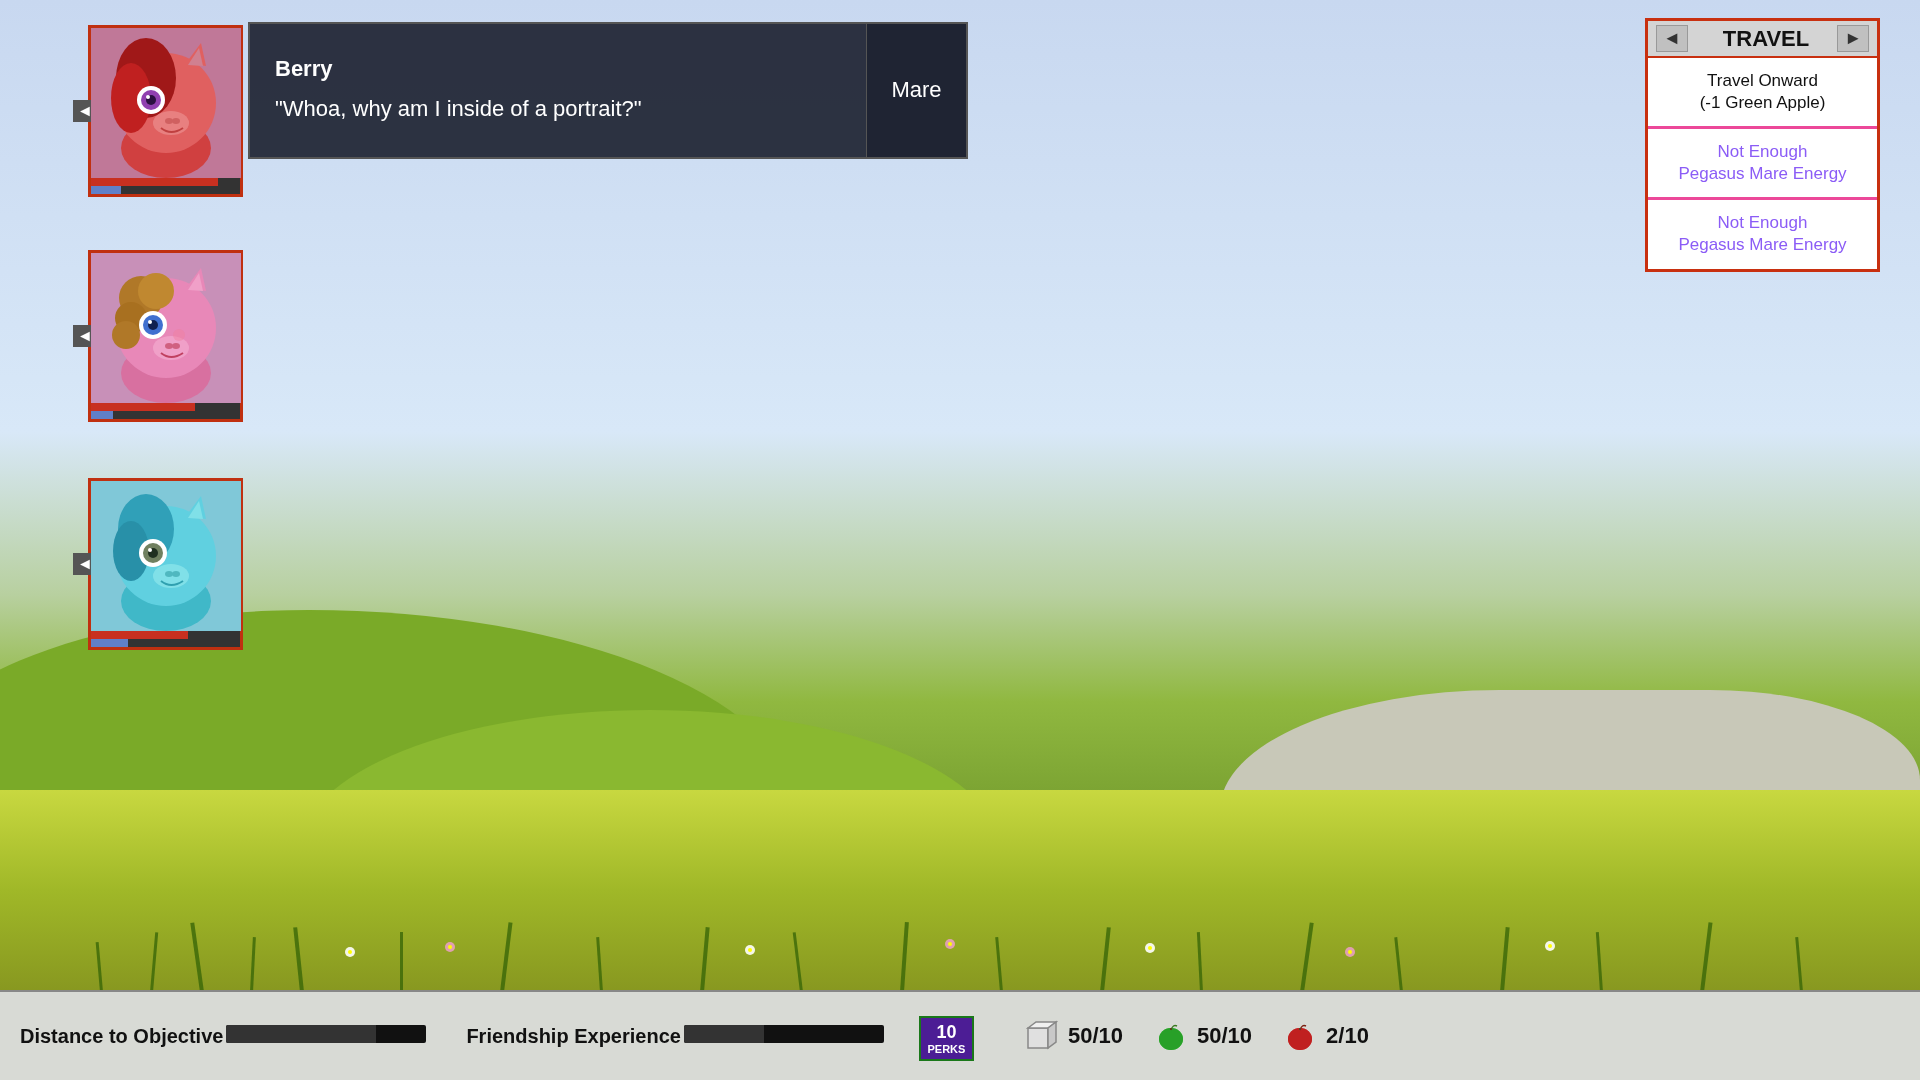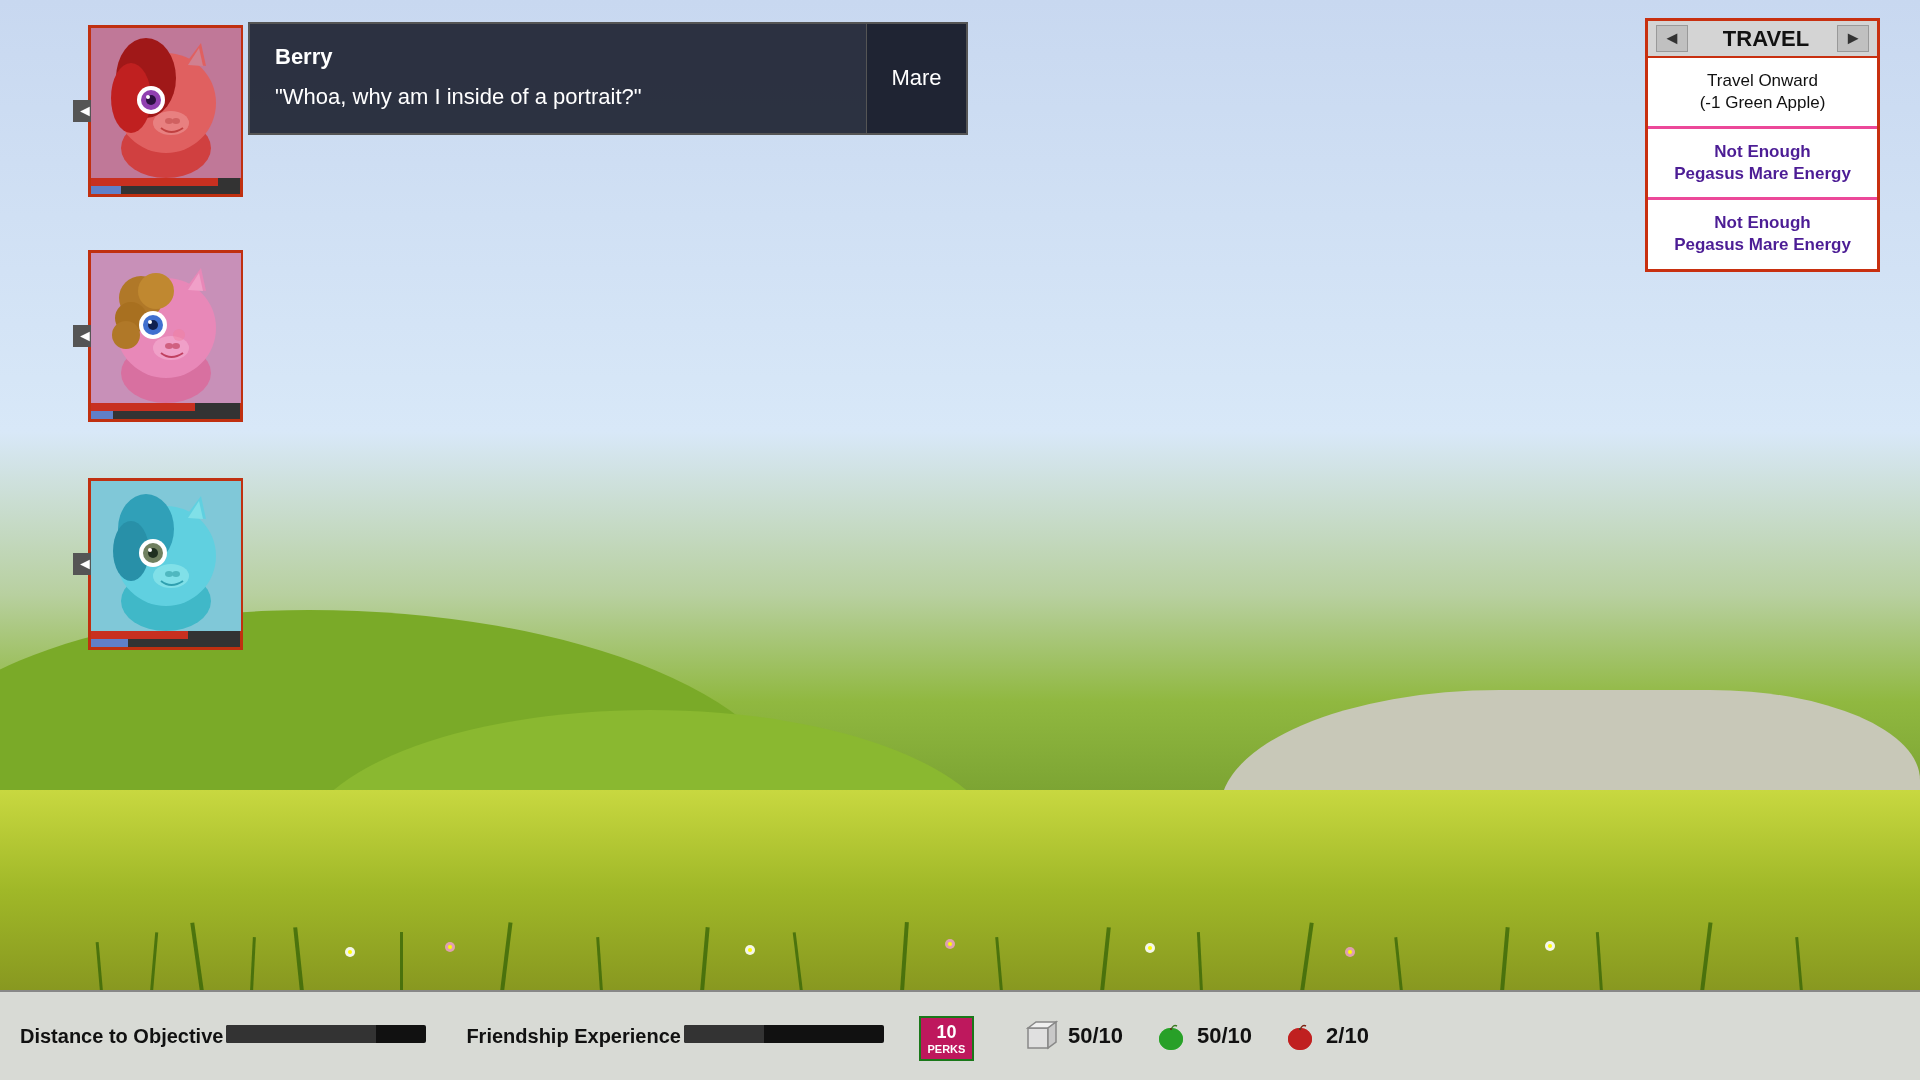--- a/index.html
+++ b/index.html
@@ -172,21 +172,21 @@
       left: 248px;
       width: 720px;
       background: rgba(30,35,50,0.92);
       border: 2px solid #555;
       z-index: 20;
       display: flex;
     }
 
     .dialog-content {
       flex: 1;
-      padding: 20px 25px;
+      padding: 32px 25px;
     }
 
     .dialog-name {
       color: white;
       font-size: 22px;
       font-weight: bold;
       margin-bottom: 12px;
     }
 
     .dialog-text {
@@ -253,23 +253,22 @@
       border-bottom: 3px solid #ec4899;
       cursor: pointer;
       line-height: 1.3;
     }
 
     .travel-option:last-child {
       border-bottom: none;
     }
 
     .travel-option.disabled {
-      color: #4c1d95;
+      color: #8b5cf6;
       cursor: default;
-      font-weight: bold;
     }
 
     
     .bottom-hud {
       position: absolute;
       bottom: 0;
       left: 0;
       width: 100%;
       height: 90px;
       background: rgba(220,220,220,0.97);
@@ -315,21 +314,21 @@
       width: 40%;
       background: #333;
     }
 
     .hud-bar-fill.danger {
       width: 85%;
       background: #333;
     }
 
     .hud-perks {
-      background: #be185d;
+      background: #4c1d95;
       color: white;
       font-size: 14px;
       font-weight: bold;
       padding: 4px 6px;
       text-align: center;
       border: 2px solid #1a781a;
       min-width: 55px;
     }
 
     .hud-resource {

